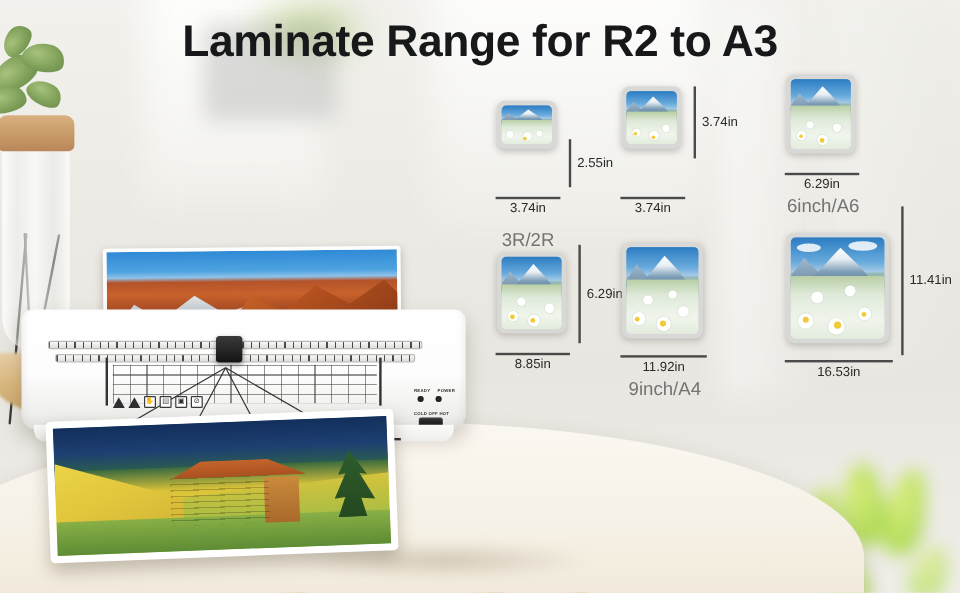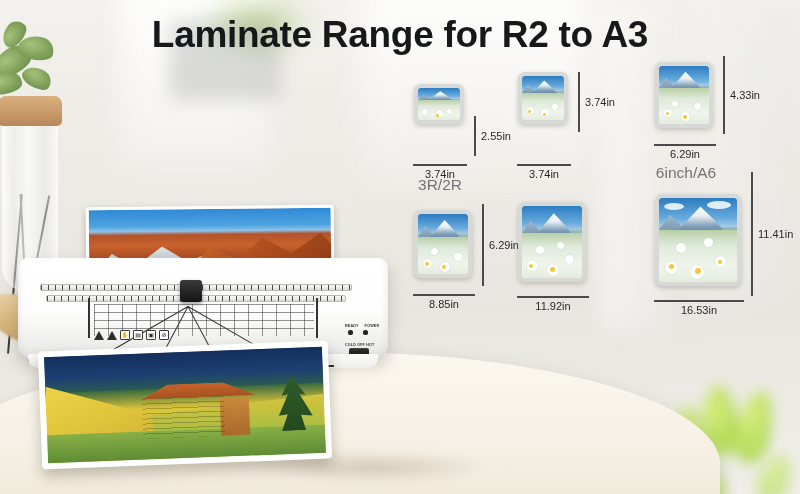--- a/index.html
+++ b/index.html
@@ -486,21 +486,21 @@
         <div class="daisy-c" style="left:44%; bottom:10%; width:3px; height:3px;"></div>
         <div class="daisy" style="left:70%; bottom:20%; width:5px; height:5px;"></div>
       </div>
     </div>
     <div class="dim-v" style="left:60px; top:32px; height:40px;">
       <span class="dim-txt">2.55in</span>
     </div>
     <div class="dim-h" style="left:-1px; top:80px; width:54px;">
       <span class="dim-txt">3.74in</span>
     </div>
-    <div class="card-label" style="left:-22px; top:92px; width:96px;">3R/2R</div>
+    <div class="card-label" style="left:-22px; top:108px; width:96px;">3R/2R</div>
   </div>
 
   <div class="card" style="left:118px; top:20px;">
     <div class="thumb" style="width:50px; height:52px;">
       <div class="thumb-img">
         <div class="ti-sky"></div>
         <div class="ti-mt2"></div>
         <div class="ti-mt"></div>
         <div class="ti-field"></div>
         <div class="daisy" style="left:12%; bottom:14%; width:7px; height:7px;"></div>
@@ -525,23 +525,20 @@
         <div class="ti-mt2"></div>
         <div class="ti-mt"></div>
         <div class="ti-field"></div>
         <div class="daisy" style="left:10%; bottom:12%; width:8px; height:8px;"></div>
         <div class="daisy-c" style="left:13%; bottom:15%; width:3px; height:3px;"></div>
         <div class="daisy" style="left:44%; bottom:5%;  width:9px; height:9px;"></div>
         <div class="daisy-c" style="left:47%; bottom:8%; width:4px; height:4px;"></div>
         <div class="daisy" style="left:70%; bottom:24%; width:7px; height:7px;"></div>
         <div class="daisy" style="left:26%; bottom:30%; width:6px; height:6px;"></div>
       </div>
-    </div>
-    <div class="dim-v" style="left:68px; top:-6px; height:78px;">
-      <span class="dim-txt">4.33in</span>
     </div>
     <div class="dim-h" style="left:-1px; top:82px; width:62px;">
       <span class="dim-txt">6.29in</span>
     </div>
     <div class="card-label" style="left:-22px; top:102px; width:106px;">6inch/A6</div>
   </div>
 
   <div class="card" style="left:14px; top:158px;">
     <div class="thumb" style="width:58px; height:68px;">
       <div class="thumb-img">
@@ -577,20 +574,21 @@
         <div class="daisy" style="left:42%; bottom:3%;  width:12px;height:12px;"></div>
         <div class="daisy-c" style="left:47%; bottom:8%; width:5px; height:5px;"></div>
         <div class="daisy" style="left:72%; bottom:20%; width:9px; height:9px;"></div>
         <div class="daisy" style="left:24%; bottom:34%; width:8px; height:8px;"></div>
         <div class="daisy" style="left:58%; bottom:40%; width:7px; height:7px;"></div>
       </div>
     </div>
     <div class="dim-h" style="left:-1px; top:94px; width:72px;">
       <span class="dim-txt">11.92in</span>
     </div>
+    <div class="card-label" style="left:-18px; top:114px; width:108px;">9inch/A4</div>
   </div>
 
   <div class="card" style="left:255px; top:142px;">
     <div class="thumb" style="width:86px; height:92px;">
       <div class="thumb-img">
         <div class="ti-sky"></div>
         <div class="ti-cloud" style="left:6%;  top:6%;  width:20px; height:7px;"></div>
         <div class="ti-cloud" style="left:62%; top:4%;  width:24px; height:8px;"></div>
         <div class="ti-mt2"></div>
         <div class="ti-mt"></div>

